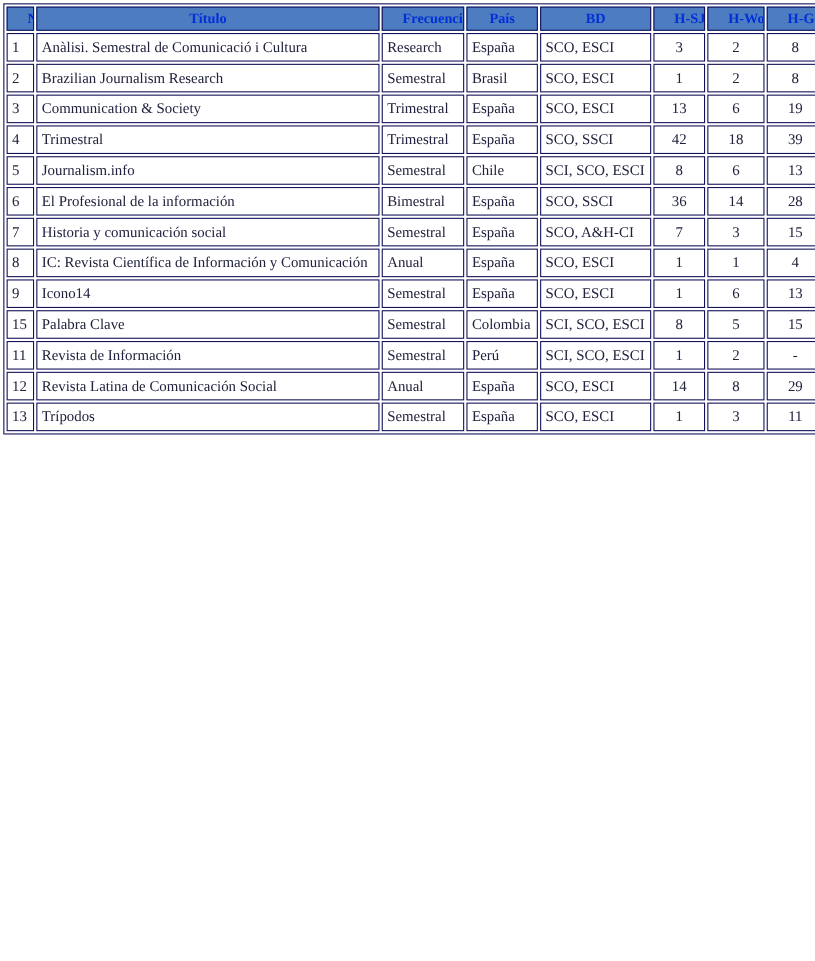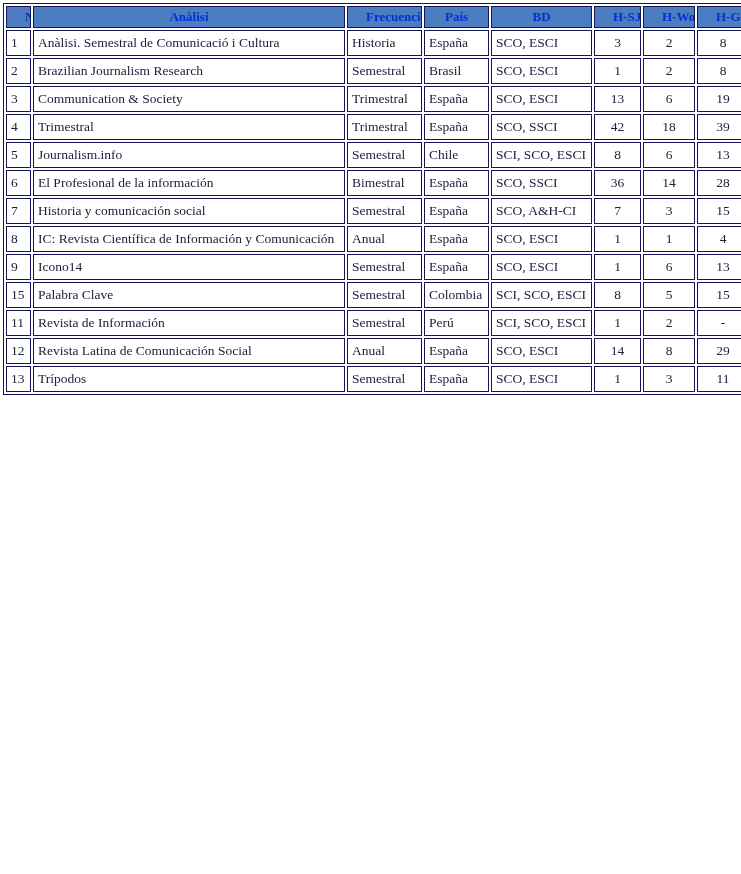--- a/index.html
+++ b/index.html
@@ -67,34 +67,34 @@
         <col class="c3">
         <col class="c4">
       <col class="c5">
         <col class="c6">
         <col class="c7">
         <col class="c8">
     </colgroup>
     <thead>
       <tr>
           <th>Nº</th>
-          <th>Anàlisi</th>
+          <th>Título</th>
           <th>Frecuencia</th>
           <th>País</th>
           <th>BD</th>
           <th>H-SJR</th>
           <th>H-WoS</th>
           <th>H-GSM</th>
         </tr>
     </thead>
     <tbody>
         <tr>
           <td>1</td>
           <td>Anàlisi. Semestral de Comunicació i Cultura</td>
-          <td>Historia</td>
+          <td>Research</td>
           <td>España</td>
           <td>SCO, ESCI</td>
           <td>3</td>
           <td>2</td>
           <td>8</td>
         </tr>
         <tr>
           <td>2</td>
           <td>Brazilian Journalism Research</td>
           <td>Semestral</td>

